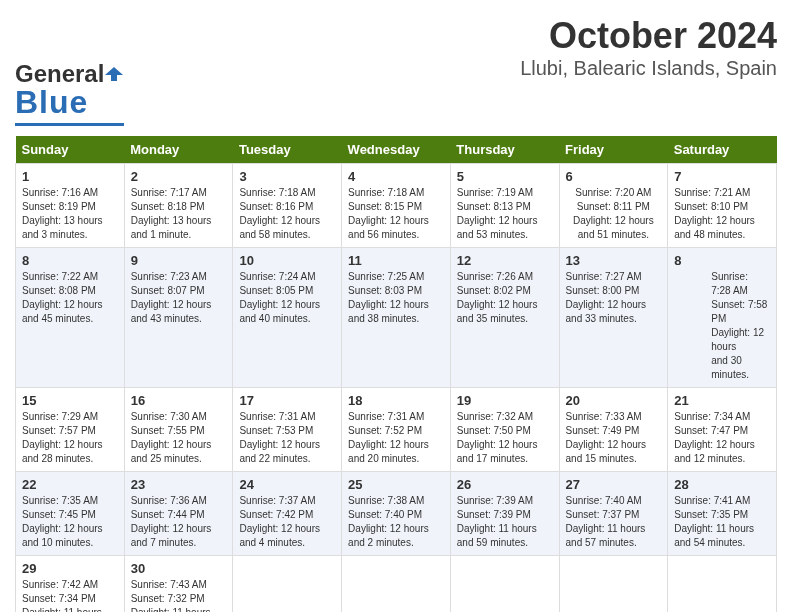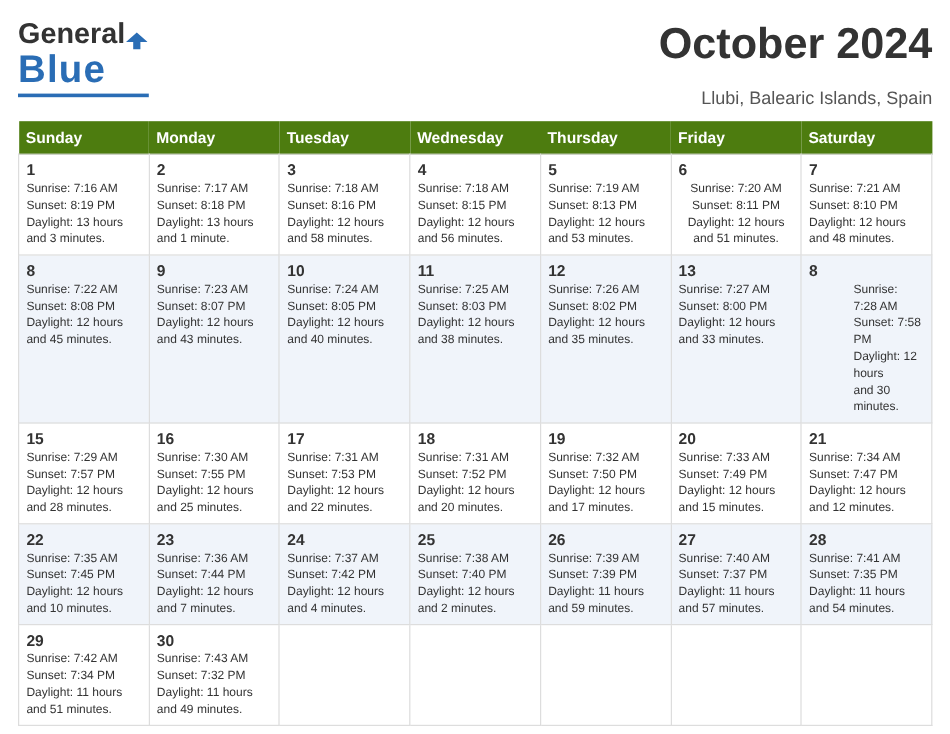--- a/index.html
+++ b/index.html
@@ -29,23 +29,22 @@
     }
     .title-section {
       text-align: right;
     }
     .month-title {
       font-size: 36px;
       font-weight: bold;
       color: #333;
     }
     .location-title {
-      font-size: 15px;
+      font-size: 20px;
       color: #555;
-      margin-top: 17px;
     }
     table {
       width: 100%;
       border-collapse: collapse;
       table-layout: fixed;
     }
     th {
       background: #4d7c0f;
       color: #fff;
       text-align: left;
@@ -80,21 +79,21 @@
     }
     td.empty {
       background: #f9f9f9;
     }
   </style>
 </head>
 <body>
 
 <div class="header-section">
   <div class="logo">
-    <div style="display:flex;align-items:flex-end;">
+    <div style="display:flex;align-items:center;margin-top:45px;">
       <span style="font-size:24px;font-weight:bold;color:#333;">General</span>
       <svg width="18" height="18" viewBox="0 0 18 18" style="margin:0 1px;">
         <polygon points="9,2 18,10 12,10 12,16 6,16 6,10 0,10" fill="#2a6db5"></polygon>
       </svg>
     </div>
     <div style="display:flex;align-items:center;margin-top:-4px;">
       <span style="font-size:32px;font-weight:bold;color:#2a6db5;letter-spacing:1px;">Blue</span>
     </div>
     <div class="logo-underline"></div>
   </div>

